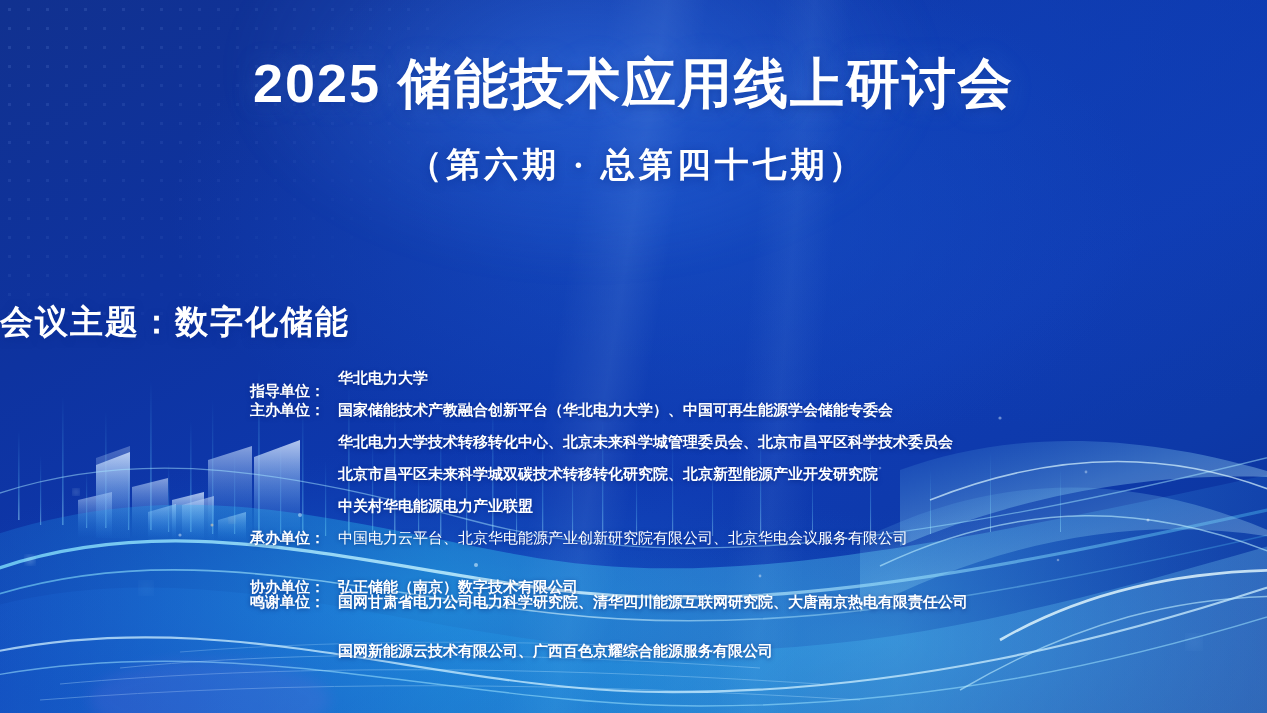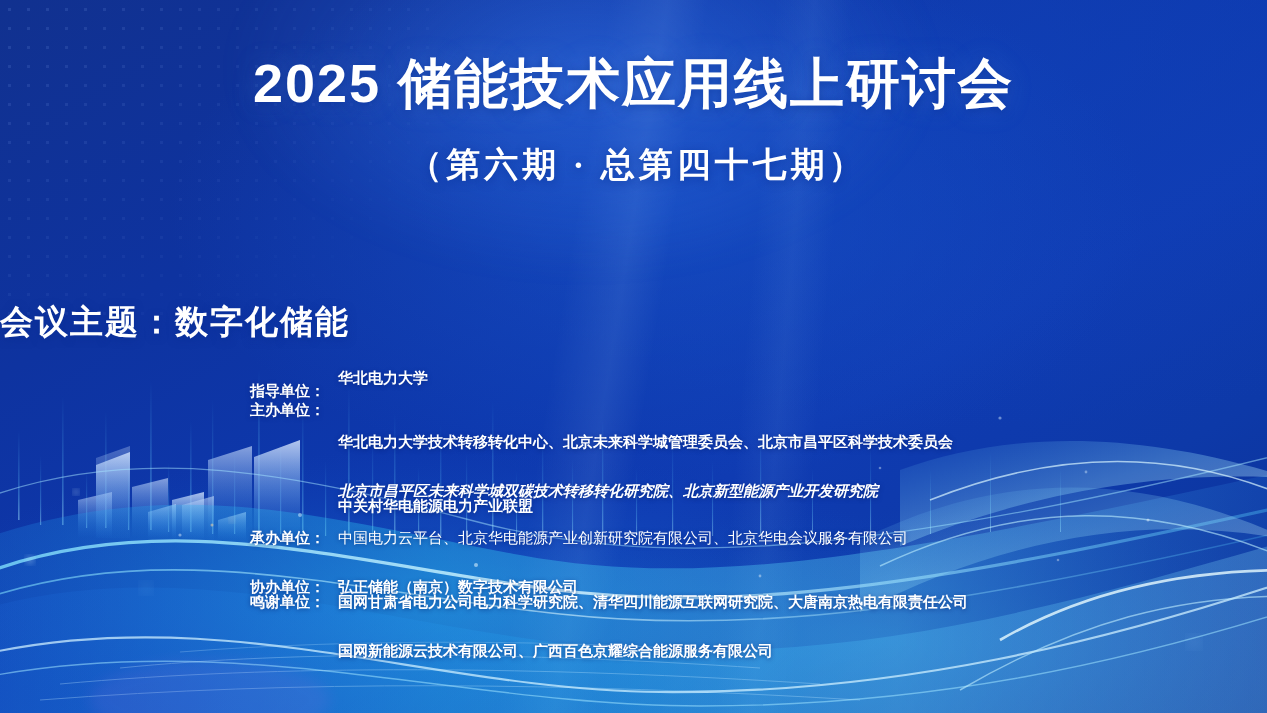--- a/index.html
+++ b/index.html
@@ -223,26 +223,27 @@
                 text-shadow:0 2px 8px rgba(0,40,140,.5);">会议主题：数字化储能</div>
 
     <div id="credits" style="position:absolute;top:370px;left:250px;width:790px;
                 color:#ffffff;font-size:15px;font-weight:700;line-height:1;">
         <div style="display: flex; align-items: flex-start; height: 32px; white-space: nowrap;">
           <span style="display: inline-block; width: 88px; flex: 0 0 88px; font-weight: 700; text-shadow: rgba(0, 30, 110, 0.6) 0px 1px 4px; margin-top: 13px;">指导单位：</span>
           <span style="font-weight: 700; text-shadow: rgba(0, 30, 110, 0.6) 0px 1px 4px;">华北电力大学</span>
         </div>
         <div style="display: flex; align-items: flex-start; height: 32px; white-space: nowrap;">
           <span style="display: inline-block; width: 88px; flex: 0 0 88px; font-weight: 700; text-shadow: rgba(0, 30, 110, 0.6) 0px 1px 4px;">主办单位：</span>
+          <span style="font-weight: 700; text-shadow: rgba(0, 30, 110, 0.6) 0px 1px 4px;">国家储能技术产教融合创新平台（华北电力大学）、中国可再生能源学会储能专委会</span>
         </div>
         <div style="display: flex; align-items: flex-start; height: 32px; white-space: nowrap;">
           <span style="display: inline-block; width: 88px; flex: 0 0 88px; font-weight: 700; text-shadow: rgba(0, 30, 110, 0.6) 0px 1px 4px;"></span>
           <span style="font-weight: 700; text-shadow: rgba(0, 30, 110, 0.6) 0px 1px 4px;">华北电力大学技术转移转化中心、北京未来科学城管理委员会、北京市昌平区科学技术委员会</span>
         </div>
-        <div style="display: flex; align-items: flex-end; height: 32px; white-space: nowrap; font-style: italic;">
+        <div style="display: flex; align-items: flex-start; height: 32px; white-space: nowrap;">
           <span style="display: inline-block; width: 88px; flex: 0 0 88px; font-weight: 700; text-shadow: rgba(0, 30, 110, 0.6) 0px 1px 4px;"></span>
           <span style="font-weight: 700; text-shadow: rgba(0, 30, 110, 0.6) 0px 1px 4px;">北京市昌平区未来科学城双碳技术转移转化研究院、北京新型能源产业开发研究院</span>
         </div>
         <div style="display: flex; align-items: flex-start; height: 32px; white-space: nowrap;">
           <span style="display: inline-block; width: 88px; flex: 0 0 88px; font-weight: 700; text-shadow: rgba(0, 30, 110, 0.6) 0px 1px 4px;"></span>
           <span style="font-weight: 700; text-shadow: rgba(0, 30, 110, 0.6) 0px 1px 4px;">中关村华电能源电力产业联盟</span>
         </div>
         <div style="display: flex; align-items: flex-start; height: 32px; white-space: nowrap;">
           <span style="display: inline-block; width: 88px; flex: 0 0 88px; font-weight: 700; text-shadow: rgba(0, 30, 110, 0.6) 0px 1px 4px;">承办单位：</span>
           <span style="font-weight: 400; text-shadow: rgba(0, 30, 110, 0.6) 0px 1px 4px; text-align: right;">中国电力云平台、北京华电能源产业创新研究院有限公司、北京华电会议服务有限公司</span>

